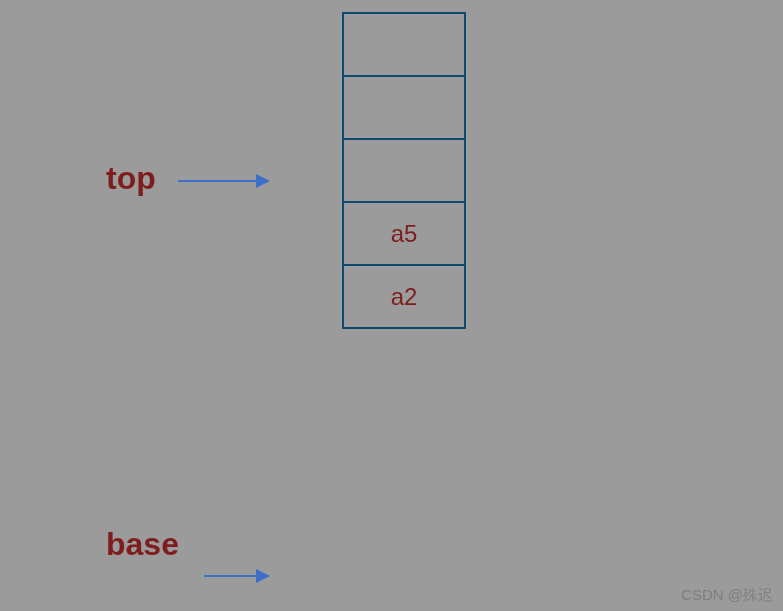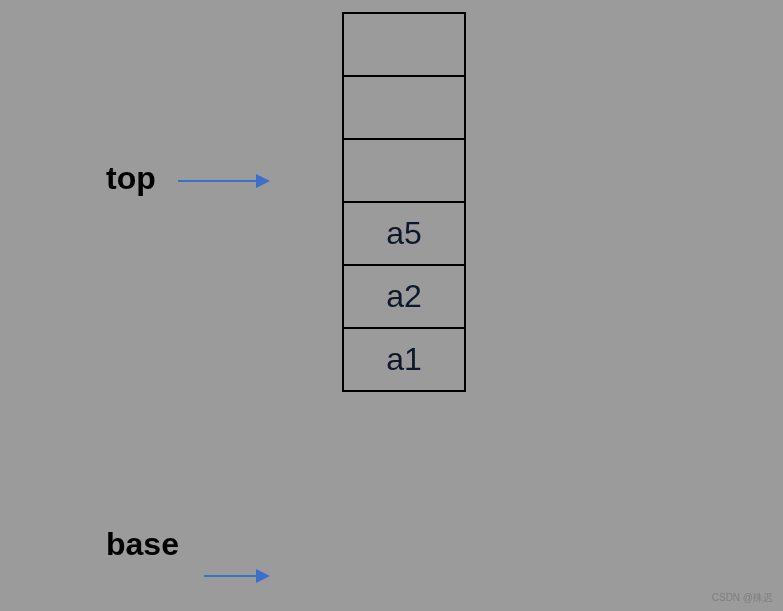--- a/index.html
+++ b/index.html
@@ -13,34 +13,34 @@
     .stack {
       position: absolute;
       left: 342px;
       top: 12px;
       width: 124px;
       display: flex;
       flex-direction: column;
     }
     .cell {
       height: 65px;
-      border: 2px solid #000000;
+      border: 2px solid #0c4a6e;
       margin-top: -2px;
       display: flex;
       align-items: center;
       justify-content: center;
-      font-size: 32px;
-      color: #0f172a;
+      font-size: 24px;
+      color: #7f1d1d;
     }
     .cell:first-child { margin-top: 0; }
     .label {
       position: absolute;
       font-size: 32px;
       font-weight: bold;
-      color: #000000;
+      color: #7f1d1d;
     }
     .arrow {
       position: absolute;
       height: 2px;
       background: #3b6fc9;
     }
     .arrow::after {
       content: '';
       position: absolute;
       right: -2px;
@@ -48,35 +48,34 @@
       width: 0; height: 0;
       border-left: 14px solid #3b6fc9;
       border-top: 7px solid transparent;
       border-bottom: 7px solid transparent;
     }
     .watermark {
       position: absolute;
       right: 10px;
       bottom: 6px;
       color: #807f7f;
-      font-size: 10px;
+      font-size: 15px;
       margin-top: 8px;
     }
   </style>
 </head>
 <body>
 
 <div class="label" style="left:106px; top:160px;">top</div>
 <div class="arrow" style="left:178px; top:180px; width:90px;"></div>
 
 <div class="label" style="left:106px; top:526px;">base</div>
 <div class="arrow" style="left:204px; top:575px; width:64px;"></div>
 
 <div class="stack">
   <div class="cell"></div>
   <div class="cell"></div>
   <div class="cell"></div>
   <div class="cell">a5</div>
   <div class="cell">a2</div>
-  <div class="cell">a1</div>
 </div>
 
 <div class="watermark">CSDN @殊迟</div>
 
 </body></html>

